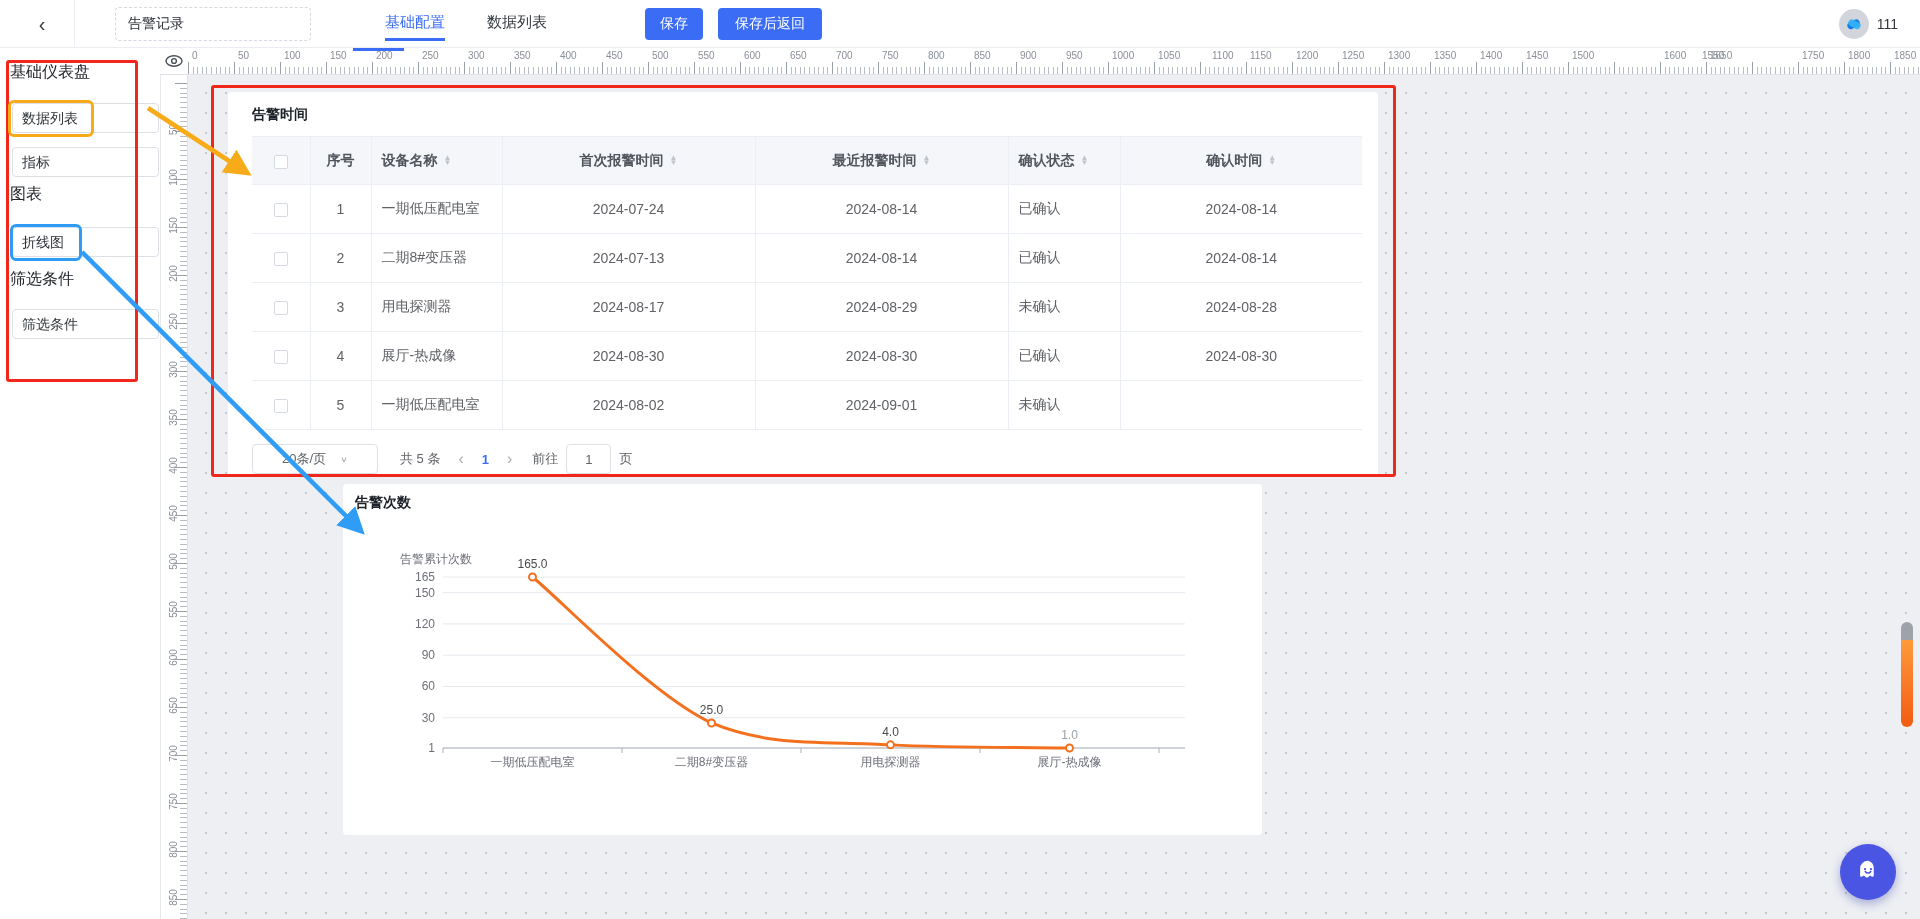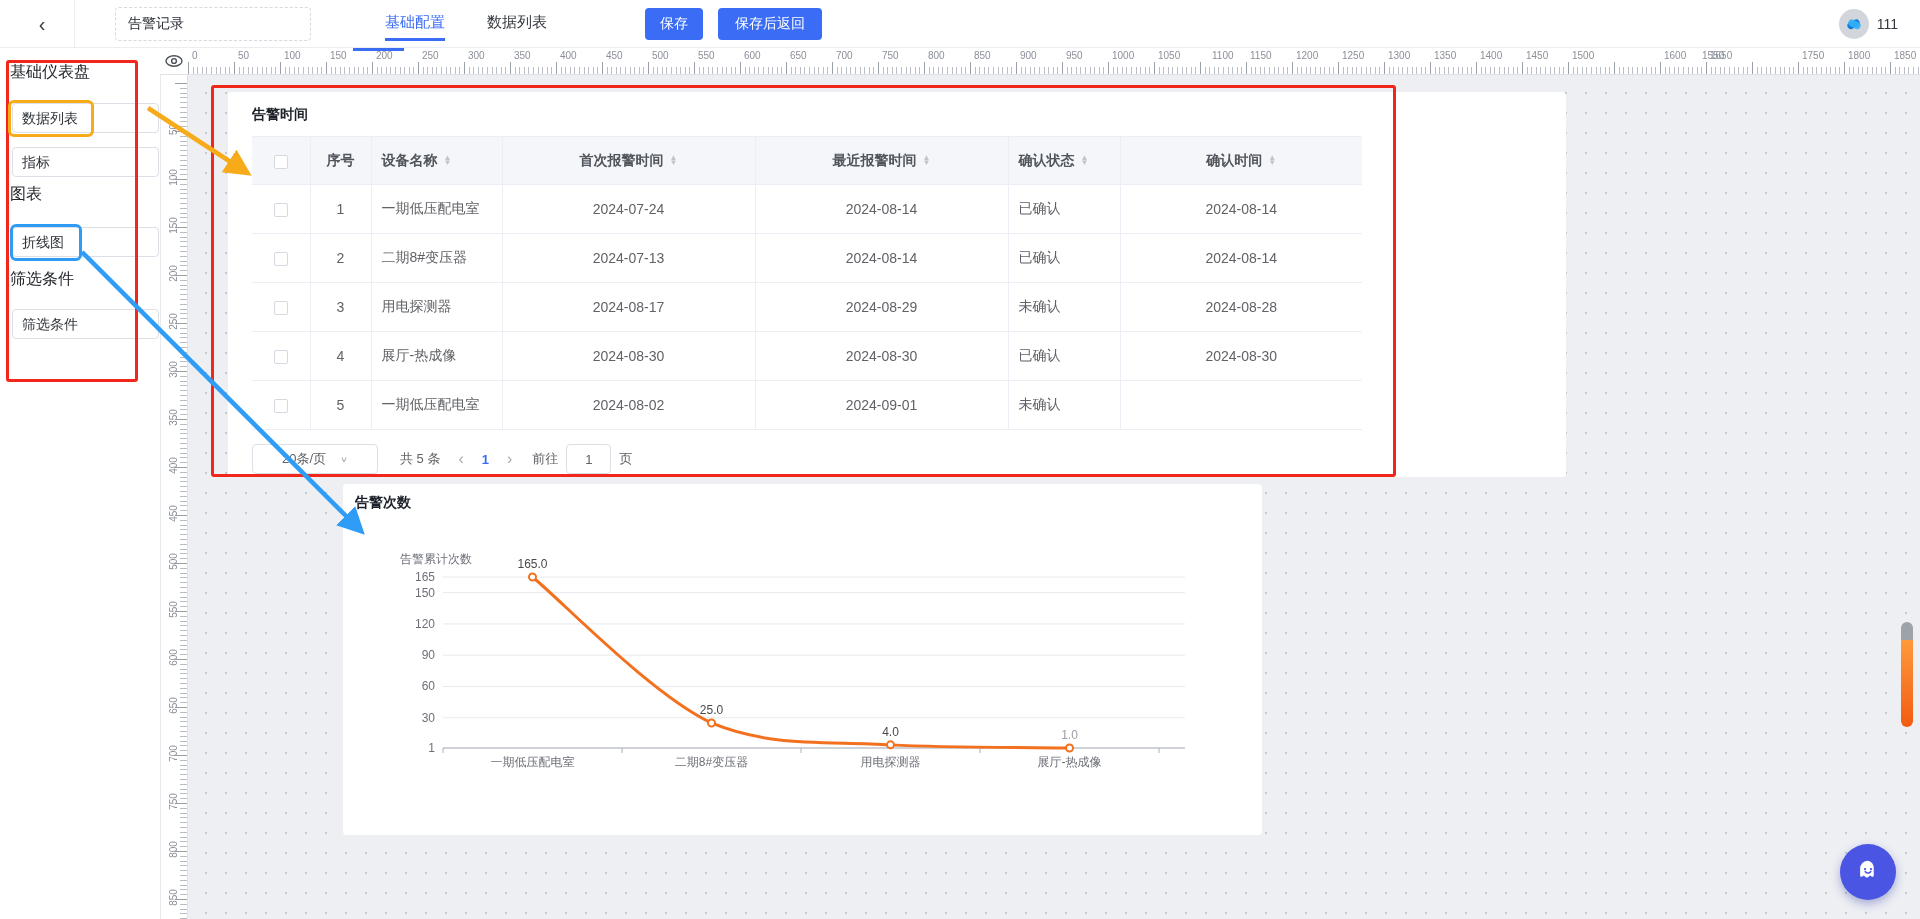--- a/index.html
+++ b/index.html
@@ -50,21 +50,21 @@
     background:repeating-linear-gradient(to right,#b9bdc5 0 1px,transparent 1px 4.6px); }
   #h-ruler .major { position:absolute; bottom:0; width:1px; height:12px; background:#9aa0a8; }
   #h-ruler .hlabel { position:absolute; top:2px; font-size:10px; color:#8a8f98; }
   #ruler-indicator { position:absolute; left:353px; top:48px; width:51px; height:3px;
     background:#3a6cf6; z-index:22; }
   #canvas { position:absolute; left:188px; top:75px; width:1732px; height:844px; background:#edeff3;
     background-image:radial-gradient(circle,#c5c9d1 1.3px,transparent 1.5px);
     background-size:20px 20px; background-position:8px 8px; z-index:1; }
 
   
-  #table-panel { position:absolute; left:228px; top:92px; width:1338px; height:385px; background:#fff;
+  #table-panel { position:absolute; left:228px; top:92px; width:1150px; height:385px; background:#fff;
     border-radius:4px; z-index:5; }
   #table-title { position:absolute; left:24px; top:14px; font-size:14px; font-weight:bold; color:#1d2129; }
   #alarm-table { position:absolute; left:24px; top:44px; width:1110px; border-collapse:collapse;
     table-layout:fixed; font-size:14px; color:#606266; }
   #alarm-table th { height:48px; background:#f4f6fa; font-weight:bold; color:#51565d;
     border-bottom:1px solid #ebeef5; border-top:1px solid #ebeef5; }
   #alarm-table td { height:49px; border-bottom:1px solid #ebeef5; background:#fff; }
   #alarm-table th, #alarm-table td { border-right:1px solid #ebeef5; padding:0 10px; }
   #alarm-table th:last-child, #alarm-table td:last-child { border-right:none; }
   .al-c { text-align:center; } .al-l { text-align:left; }

